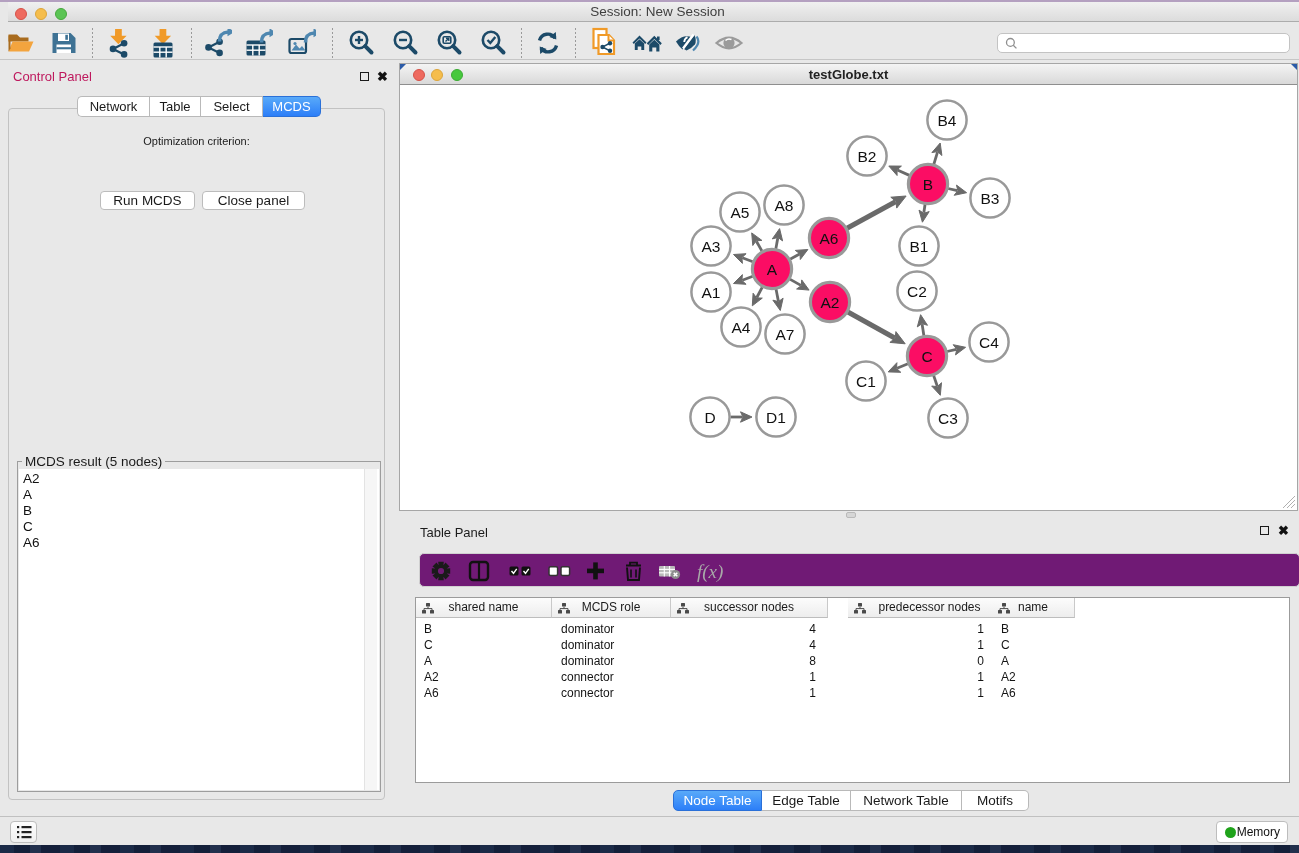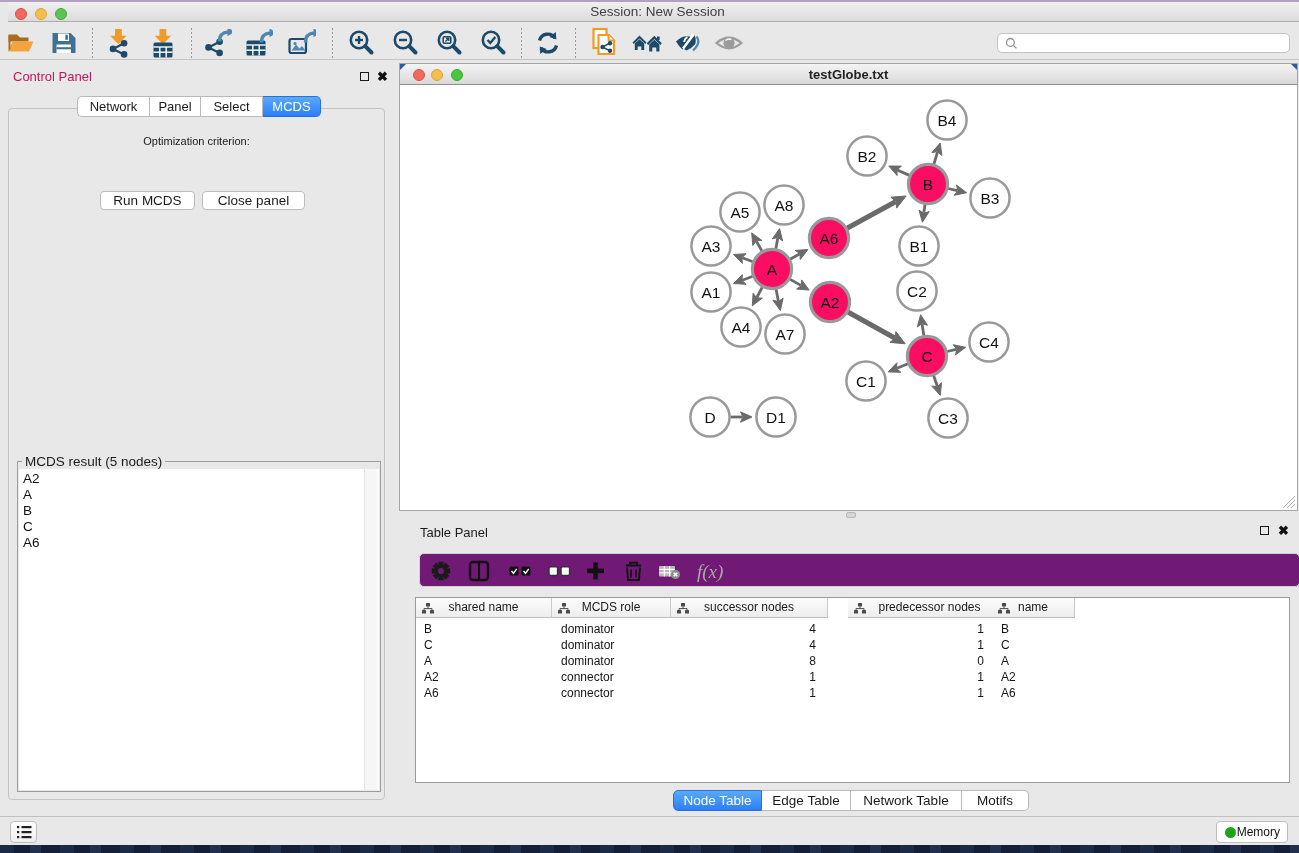--- a/index.html
+++ b/index.html
@@ -150,21 +150,21 @@
       </svg>
     </div>
 </div>
 <div class="abs" style="left:0;top:63px;width:393px;height:753px">
 <div class="abs" style="left:13px;top:6px;font-size:13px;color:#be185d">Control Panel</div>
 <div class="abs" style="left:360px;top:9px;width:9px;height:9px;border:1.5px solid #1a1a1a"></div>
 <div class="abs" style="left:377px;top:6px;font-size:13px;font-weight:bold;color:#111">✖</div>
 <div class="abs" style="left:8px;top:45px;width:377px;height:692px;border:1px solid #c2c2c2;border-radius:4px;background:#e8e8e8"></div>
 <div class="abs" style="left:77px;top:33px;height:21px;display:flex;font-size:13px">
 <div style="width:72px;background:#fff;border:1px solid #b9b9b9;border-right:none;border-radius:5px 0 0 5px;text-align:center;line-height:20px;color:#1a1a1a">Network</div>
-<div style="width:51px;background:#fff;border:1px solid #b9b9b9;border-right:none;text-align:center;line-height:20px;color:#1a1a1a">Panel</div>
+<div style="width:51px;background:#fff;border:1px solid #b9b9b9;border-right:none;text-align:center;line-height:20px;color:#1a1a1a">Table</div>
 <div style="width:63px;background:#fff;border:1px solid #b9b9b9;text-align:center;line-height:20px;color:#1a1a1a">Select</div>
 <div style="width:58px;background:linear-gradient(#59aaf9,#2c7ef8);border:1px solid #2a70d8;border-left:none;border-radius:0 5px 5px 0;text-align:center;line-height:20px;color:#fff">MCDS</div>
 </div>
 <div class="abs" style="left:8px;top:72px;width:377px;text-align:center;font-size:11px;color:#1a1a1a">Optimization criterion:</div>
 <div class="abs" style="left:100px;top:128px;width:95px;height:19px;background:#fff;border:1px solid #bcbcbc;border-radius:4px;text-align:center;font-size:13.5px;line-height:17px;color:#1a1a1a">Run MCDS</div>
 <div class="abs" style="left:202px;top:128px;width:103px;height:19px;background:#fff;border:1px solid #bcbcbc;border-radius:4px;text-align:center;font-size:13.5px;line-height:17px;color:#1a1a1a">Close panel</div>
 <div class="abs" style="left:17px;top:398px;width:364px;height:331px;border:1px solid #9d9d9d">
 <div class="abs" style="left:4px;top:-8px;background:#e8e8e8;padding:0 3px;font-size:13.5px;color:#1a1a1a">MCDS result (5 nodes)</div>
 <div class="abs" style="left:1px;top:7px;width:360px;height:321px;background:#fff;font-size:13.5px;color:#111;line-height:16px;padding:2px 0 0 4px">A2<br>A<br>B<br>C<br>A6<div class="abs" style="right:2px;top:0;width:13px;height:321px;background:#f6f6f6;border-left:1px solid #e3e3e3"></div></div>
 </div>

